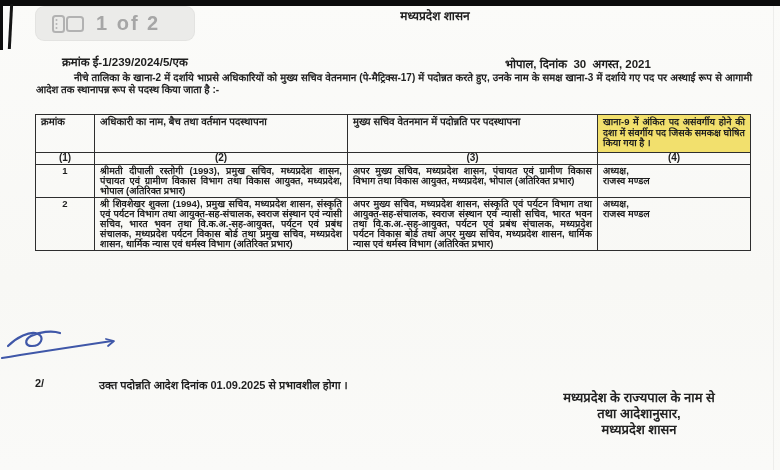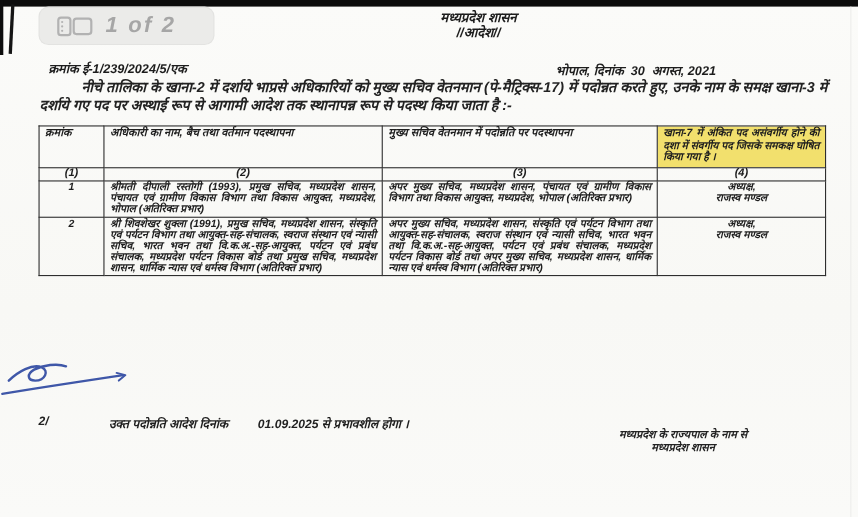--- a/index.html
+++ b/index.html
@@ -1,51 +1,51 @@
 <!DOCTYPE html>
 <html><head>
 <meta charset="utf-8">
 <style>
   * { margin:0; padding:0; box-sizing:border-box; }
   html,body { width:780px; height:470px; overflow:hidden; }
   body { font-family:"Liberation Sans","DejaVu Sans",sans-serif; background:#fafaf8; }
-  .page { position:relative; width:780px; height:470px; background:linear-gradient(180deg,#fbfbf9 0%,#f8f8f5 60%,#fafaf8 100%); overflow:hidden; color:#212121;font-style:italic; }
+  .page { position:relative; width:780px; height:470px; background:linear-gradient(180deg,#fbfbf9 0%,#f8f8f5 60%,#fafaf8 100%); overflow:hidden; color:#212121; }
 
   .top-bar { position:absolute; top:0; left:0; width:780px; height:6px; background:#0c0c0c; }
   .edge-strip { position:absolute; top:0; left:0; width:3px; height:50px; background:#0d0d0d; }
   .scan-streak { position:absolute; top:4px; left:9px; width:3px; height:45px; background:#151515; transform:rotate(3deg); }
 
   .page-pill { position:absolute; left:36px; top:7px; height:33px; min-width:158px; background:#ebebe9; border-radius:8px; display:flex; align-items:center; gap:11px; padding:0 15px; box-shadow:0 0 0 1px #e3e3e1; cursor:pointer; }
   .page-pill .glyph { display:flex; align-items:center; }
   .page-pill .label { font-size:20px; font-weight:600; color:#a6a6a6; letter-spacing:2px; white-space:pre; }
 
   .gov-header { position:absolute; left:298px; top:9px; width:274px; text-align:center; font-weight:700; font-size:12px; line-height:1.2; color:#1d1d1d; }
   .gov-header .office { text-decoration:underline; }
   .ref-row { position:absolute; left:0; top:54px; width:780px; font-weight:700; font-size:11.5px; color:#1d1d1d; }
-  .ref-no { position:absolute; left:44px; top:0; }
+  .ref-no { position:absolute; left:62px; top:0; }
   .place-date { position:absolute; left:505px; top:2px; white-space:pre; }
 
-  .intro { position:absolute; left:36px; top:72px; width:716px; font-size:13px; font-weight:700; line-height:1.2; text-align:justify; text-indent:38px; color:#222; }
+  .intro { position:absolute; left:36px; top:72px; width:716px; font-size:10px; font-weight:700; line-height:1.2; text-align:justify; text-indent:38px; color:#222; }
 
   table.order { position:absolute; left:35px; top:114px; width:715px; border-collapse:collapse; table-layout:fixed; font-size:9.5px; line-height:10px; color:#1e1e1e; }
   table.order td { border:1px solid #2e2e2e; vertical-align:top; padding:1px 5px; font-weight:600; }
   td.c-sno { text-align:center; }
   td.c-just div.body-text { text-align:justify; }
   .hdr { font-weight:700 !important; font-size:10px; line-height:11.5px; }
   td.c4-hdr { padding:0 !important; }
   td.c4-hdr .hl { background:#f2e06d; padding:2px 5px 3px 5px; font-weight:600; font-size:9.5px; line-height:10.5px; text-align:justify; }
   tr.nums td { text-align:center; font-weight:700; padding:0 2px 1px 2px; font-size:10px; }
-  td.c-equiv { text-align:center; }
+  td.c-equiv { }
   .bold-name { font-weight:800; }
 
   .footer-line { position:absolute; left:35px; top:377px; width:716px; font-size:11px; font-weight:700; color:#1f1f1f; display:flex; }
   .footer-line .pno { width:64px; }
-  .footer-line .eff-date { font-weight:800;margin-left:24px; }
+  .footer-line .eff-date { font-weight:800; }
 
-  .signature { position:absolute; left:507px; top:390px; width:228px; text-align:center; font-size:10px; font-weight:600; line-height:1.22; color:#232323; }
+  .signature { position:absolute; left:525px; top:390px; width:228px; text-align:center; font-size:13px; font-weight:600; line-height:1.22; color:#232323; }
   .signature .sig-name { font-weight:800; }
 
   .scribble { position:absolute; left:0; top:308px; width:125px; height:62px; pointer-events:none; }
 
   .right-edge { position:absolute; right:6px; top:6px; width:1px; height:464px; background:#ededeb; }
 </style>
 </head>
 <body>
 
 <div class="page">
@@ -63,21 +63,20 @@
         <circle cx="5.5" cy="10" r="1" fill="#b2b2b2"></circle>
         <circle cx="5.5" cy="14" r="1" fill="#b2b2b2"></circle>
         <rect x="16" y="3" width="16" height="14" rx="2.5" fill="none" stroke="#b2b2b2" stroke-width="2"></rect>
       </svg>
     </span>
     <span class="label">1 of 2</span>
   </div>
 
   <div class="gov-header">
     <div>मध्यप्रदेश शासन</div>
-    <div>//आदेश//</div>
   </div>
 
   <div class="ref-row">
     <span class="ref-no">क्रमांक ई-1/239/2024/5/एक</span>
     <span class="place-date">भोपाल, दिनांक  30  अगस्त, 2021</span>
   </div>
 
   <div class="intro">नीचे तालिका के खाना-2 में दर्शाये भाप्रसे अधिकारियों को मुख्य सचिव वेतनमान (पे-मैट्रिक्स-17) में पदोन्नत करते हुए, उनके नाम के समक्ष खाना-3 में दर्शाये गए पद पर अस्थाई रूप से आगामी आदेश तक स्थानापन्न रूप से पदस्थ किया जाता है :-</div>
 
   <table class="order">
@@ -86,21 +85,21 @@
         <col style="width:253px">
         <col style="width:250px">
         <col style="width:153px">
     </colgroup>
     <tbody>
         <tr>
       <td class="hdr">क्रमांक</td>
       <td class="hdr">अधिकारी का नाम, बैच तथा वर्तमान पदस्थापना</td>
       <td class="hdr">मुख्य सचिव वेतनमान में पदोन्नति पर पदस्थापना</td>
       <td class="c4-hdr">
-        <div class="hl">खाना-7 में अंकित पद असंवर्गीय होने की दशा में संवर्गीय पद जिसके समकक्ष घोषित किया गया है ।</div>
+        <div class="hl">खाना-9 में अंकित पद असंवर्गीय होने की दशा में संवर्गीय पद जिसके समकक्ष घोषित किया गया है ।</div>
       </td>
     </tr>
     <tr class="nums">
       <td>(1)</td>
       <td>(2)</td>
       <td>(3)</td>
       <td>(4)</td>
     </tr>
     <tr>
       <td class="c-sno">1</td>
@@ -115,21 +114,21 @@
       </td>
       <td class="c-equiv">
         <div>अध्यक्ष,</div>
         <div>राजस्व मण्डल</div>
       </td>
     </tr>
     <tr>
       <td class="c-sno">2</td>
       <td class="c-just">
         <div class="body-text">
-          <span class="bold-name">श्री शिवशेखर शुक्ला (1991),</span>
+          <span class="bold-name">श्री शिवशेखर शुक्ला (1994),</span>
           <span>प्रमुख सचिव, मध्यप्रदेश शासन, संस्कृति एवं पर्यटन विभाग तथा आयुक्त-सह-संचालक, स्वराज संस्थान एवं न्यासी सचिव, भारत भवन तथा वि.क.अ.-सह-आयुक्त, पर्यटन एवं प्रबंध संचालक, मध्यप्रदेश पर्यटन विकास बोर्ड तथा प्रमुख सचिव, मध्यप्रदेश शासन, धार्मिक न्यास एवं धर्मस्व विभाग (अतिरिक्त प्रभार)</span>
         </div>
       </td>
       <td class="c-just">
         <div class="body-text">अपर मुख्य सचिव, मध्यप्रदेश शासन, संस्कृति एवं पर्यटन विभाग तथा आयुक्त-सह-संचालक, स्वराज संस्थान एवं न्यासी सचिव, भारत भवन तथा वि.क.अ.-सह-आयुक्त, पर्यटन एवं प्रबंध संचालक, मध्यप्रदेश पर्यटन विकास बोर्ड तथा अपर मुख्य सचिव, मध्यप्रदेश शासन, धार्मिक न्यास एवं धर्मस्व विभाग (अतिरिक्त प्रभार)</div>
       </td>
       <td class="c-equiv">
         <div>अध्यक्ष,</div>
         <div>राजस्व मण्डल</div>
       </td>
@@ -137,20 +136,21 @@
   </tbody>
     </table>
 
   <div class="footer-line">
     <span class="pno">2/</span>
     <span><span>उक्त पदोन्नति आदेश दिनांक </span><span class="eff-date">01.09.2025</span><span> से प्रभावशील होगा ।</span></span>
   </div>
 
   <div class="signature">
     <div>मध्यप्रदेश के राज्यपाल के नाम से</div>
+    <div>तथा आदेशानुसार,</div>
     <div>मध्यप्रदेश शासन</div>
   </div>
 
   <svg class="scribble" viewBox="0 0 125 62">
     <path d="M8 38 C16 30 30 22 38 26 C45 29 41 38 32 38 C25 38 24 32 31 28 C39 24 52 22 60 25" fill="none" stroke="#3f57a8" stroke-width="2.2" stroke-linecap="round"></path>
     <path d="M2 50 C32 45 72 39 112 33" fill="none" stroke="#3f57a8" stroke-width="2" stroke-linecap="round"></path>
     <path d="M106 31 l8 2 -6 5" fill="none" stroke="#3f57a8" stroke-width="1.8" stroke-linecap="round" stroke-linejoin="round"></path>
   </svg>
 
 </div>

